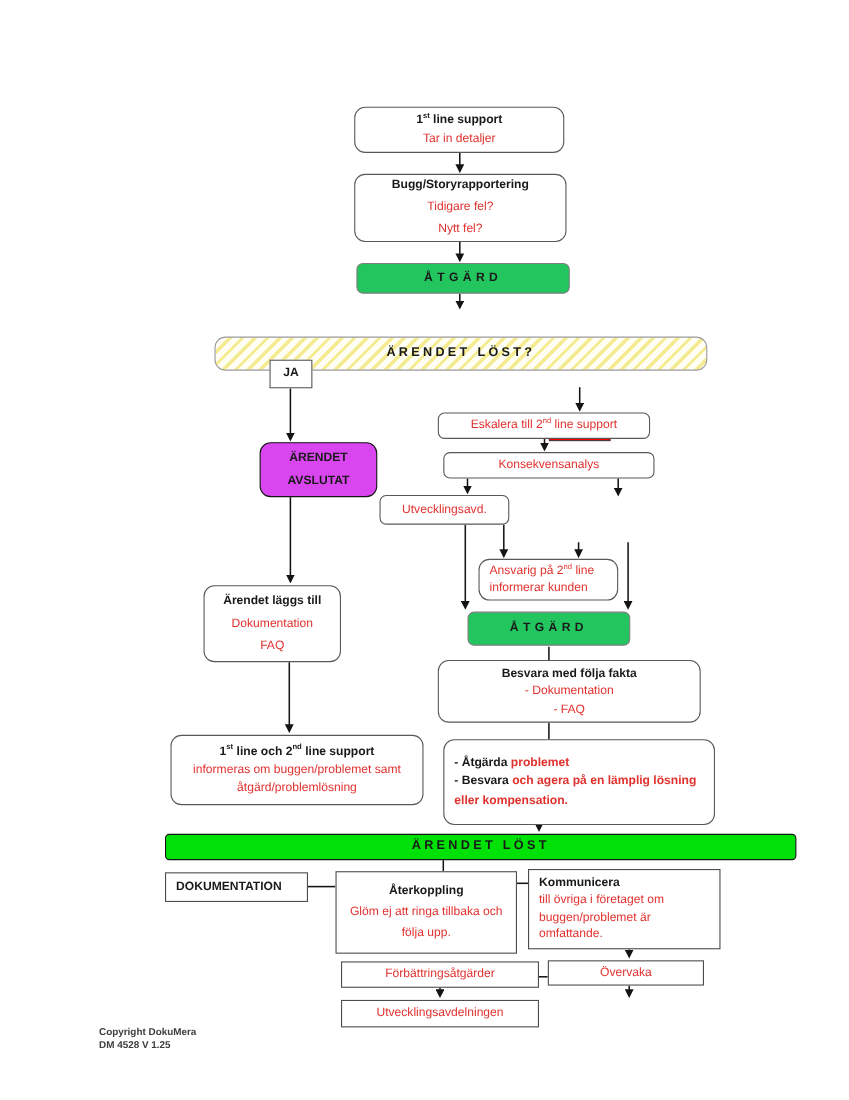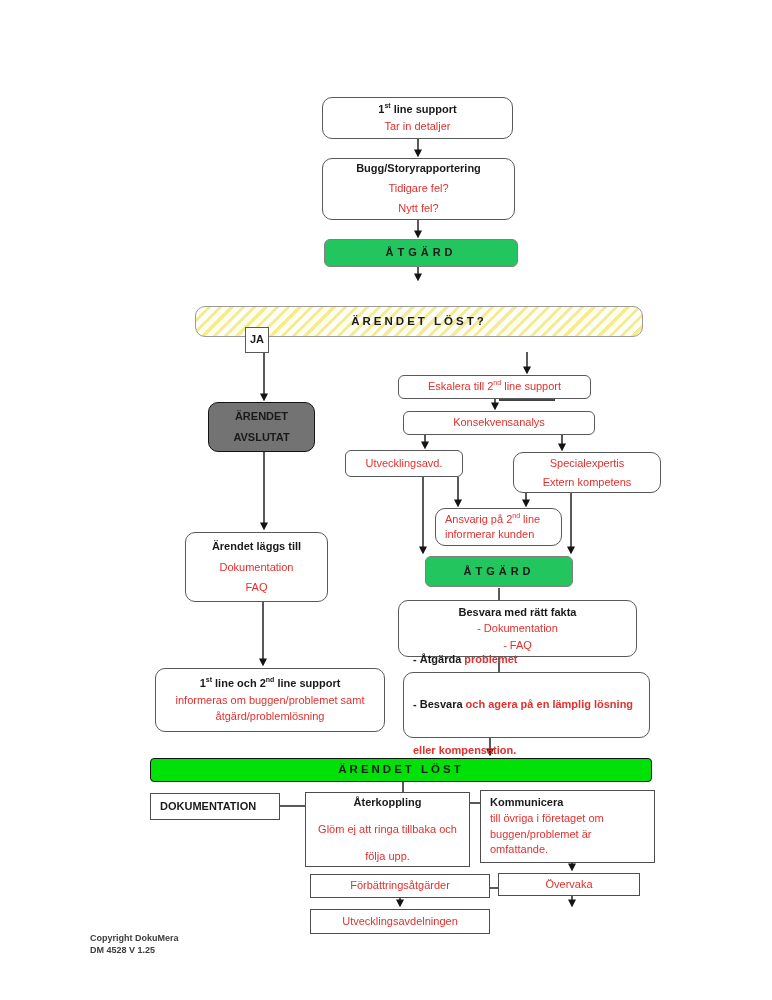--- a/index.html
+++ b/index.html
@@ -15,21 +15,21 @@
   .square{border-radius:0;border-color:#4d4d4d;}
   .left-align{align-items:flex-start;text-align:left;padding-left:9px;padding-right:4px;}
   .bold{font-weight:bold;}
   .red{color:#e0312e;}
   .redbold{color:#e0312e;font-weight:bold;}
   .yellow{background:#22c55e;border-color:#7f7f7f;}
   .spaced{font-weight:bold;letter-spacing:4px;}
   .bar-label{font-weight:bold;letter-spacing:3px;font-size:11.5px;}
   .hatched{background:repeating-linear-gradient(135deg,#f5eb90 0px,#f5eb90 3px,#fffef4 3px,#fffef4 8px);
            border-color:#9a9a9a;}
-  .green{background:#737373;border:1.6px solid #141414;}
+  .green{background:#d946ef;border:1.6px solid #141414;margin-left:28px;}
   .greenbar{background:#00e207;border:1.5px solid #141414;border-radius:4px;}
   .nejbox{background:#ff0000;border:1.5px solid #404040;color:#7b0c00;font-weight:bold;margin-top:48px;}
   .jabox{font-weight:bold;}
   sup{font-size:7px;line-height:0;}
   .arrows{position:absolute;left:0;top:0;pointer-events:none;}
   .footer{position:absolute;left:90px;top:932px;font-size:9px;color:#3d3d3d;line-height:1.35;font-weight:bold;}
   .ln{display:block;}
 </style>
 </head>
 <body>
@@ -86,34 +86,34 @@
   </div>
 
   <div class="node rounded-sm yellow" style="left:324px;top:239px;width:194px;height:28px;">
     <span class="spaced">ÅTGÄRD</span>
   </div>
 
   <div class="node rounded hatched" style="left:195px;top:282px;width:448px;height:31px;margin-top:24px;">
     <span class="bar-label">ÄRENDET LÖST?</span>
   </div>
 
-  <div class="node jabox" style="left:245px;top:327px;width:24px;height:26px;">
+  <div class="node jabox" style="left:245px;top:327px;width:39px;height:26px;">
     <span>JA</span>
   </div>
 
   <div class="node nejbox" style="left:499px;top:328px;width:56px;height:25px;">
     <span>NEJ</span>
   </div>
 
   <div class="node rounded green bold" style="left:208px;top:402px;width:107px;height:50px;line-height:1.9;">
     <span class="ln">ÄRENDET</span>
     <span class="ln">AVSLUTAT</span>
   </div>
 
-  <div class="node rounded" style="left:185px;top:532px;width:143px;height:70px;line-height:1.9;">
+  <div class="node rounded" style="left:185px;top:532px;width:125px;height:70px;line-height:1.9;">
     <span class="ln bold">Ärendet läggs till</span>
     <span class="ln red">Dokumentation</span>
     <span class="ln red">FAQ</span>
   </div>
 
   <div class="node rounded" style="left:155px;top:668px;width:230px;height:64px;line-height:1.5;">
     <span class="ln bold"><span>1</span><sup>st</sup><span> line och 2</span><sup>nd</sup><span> line support</span></span>
     <span class="ln red">informeras om buggen/problemet samt</span>
     <span class="ln red">åtgärd/problemlösning</span>
   </div>
@@ -123,55 +123,51 @@
   </div>
 
   <div class="node rounded-sm" style="left:403px;top:411px;width:192px;height:24px;">
     <span class="red">Konsekvensanalys</span>
   </div>
 
   <div class="node rounded-sm" style="left:345px;top:450px;width:118px;height:27px;">
     <span class="red">Utvecklingsavd.</span>
   </div>
 
-  <div class="node rounded" style="left:513px;top:452px;width:148px;height:41px;line-height:1.7;">
-    <span class="ln red">Specialexpertis</span>
-    <span class="ln red">Extern kompetens</span>
-  </div>
 
   <div class="node rounded left-align" style="left:435px;top:508px;width:127px;height:38px;line-height:1.4;">
     <span class="ln red"><span>Ansvarig på 2</span><sup>nd</sup><span> line</span></span>
     <span class="ln red">informerar kunden</span>
   </div>
 
   <div class="node rounded-sm yellow" style="left:425px;top:556px;width:148px;height:31px;">
     <span class="spaced">ÅTGÄRD</span>
   </div>
 
   <div class="node rounded" style="left:398px;top:600px;width:239px;height:57px;line-height:1.5;">
-    <span class="ln bold">Besvara med rätt fakta</span>
+    <span class="ln bold">Besvara med följa fakta</span>
     <span class="ln red">- Dokumentation</span>
     <span class="ln red">- FAQ</span>
   </div>
 
-  <div class="node rounded left-align" style="left:403px;top:672px;width:247px;height:66px;line-height:1.6;gap:28px;">
+  <div class="node rounded left-align" style="left:403px;top:672px;width:247px;height:78px;line-height:1.6;">
     <span class="ln"><span class="bold">- Åtgärda </span><span class="redbold">problemet</span></span>
     <span class="ln"><span class="bold">- Besvara </span><span class="redbold">och agera på en lämplig lösning</span></span>
     <span class="ln redbold">eller kompensation.</span>
   </div>
 
-  <div class="node greenbar" style="left:150px;top:758px;width:502px;height:24px;">
+  <div class="node greenbar" style="left:150px;top:758px;width:574px;height:24px;">
     <span class="bar-label">ÄRENDET LÖST</span>
   </div>
 
   <div class="node square left-align bold" style="left:150px;top:793px;width:130px;height:27px;">
     <span>DOKUMENTATION</span>
   </div>
 
-  <div class="node square" style="left:305px;top:792px;width:165px;height:75px;line-height:1.7;justify-content:space-between;">
+  <div class="node square" style="left:305px;top:792px;width:165px;height:75px;line-height:1.7;">
     <span class="ln bold">Återkoppling</span>
     <span class="ln red">Glöm ej att ringa tillbaka och</span>
     <span class="ln red">följa upp.</span>
   </div>
 
   <div class="node square left-align" style="left:480px;top:790px;width:175px;height:73px;line-height:1.45;">
     <span class="ln bold">Kommunicera</span>
     <span class="ln red">till övriga i företaget om</span>
     <span class="ln red">buggen/problemet är</span>
     <span class="ln red">omfattande.</span>

